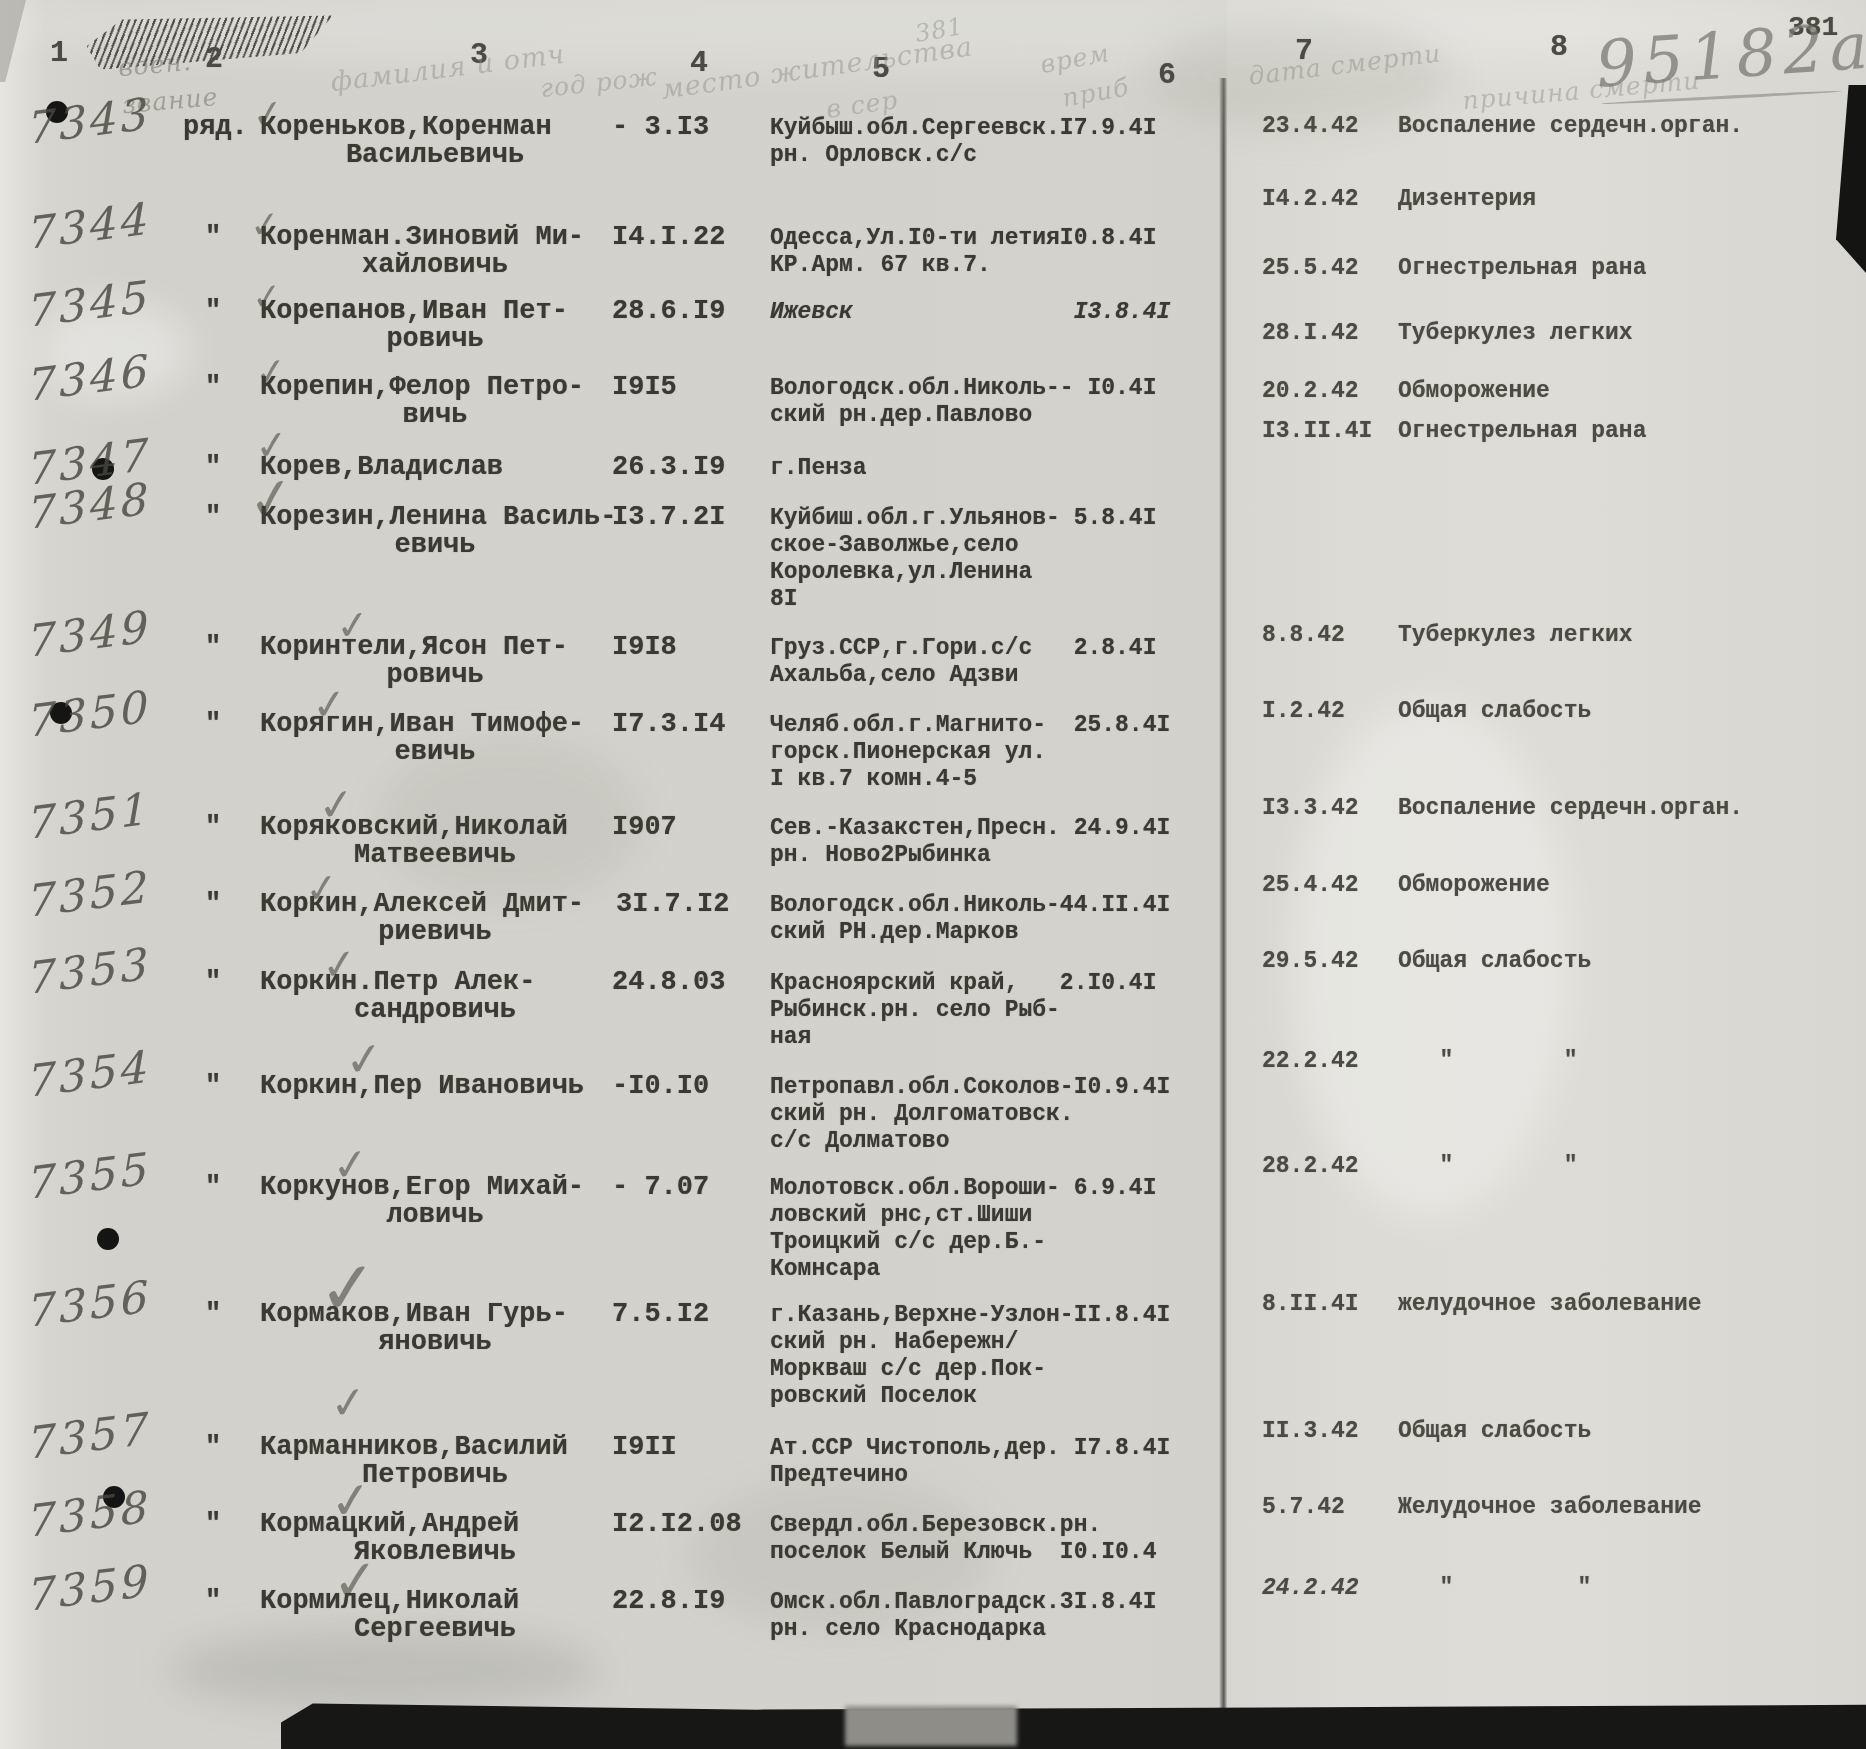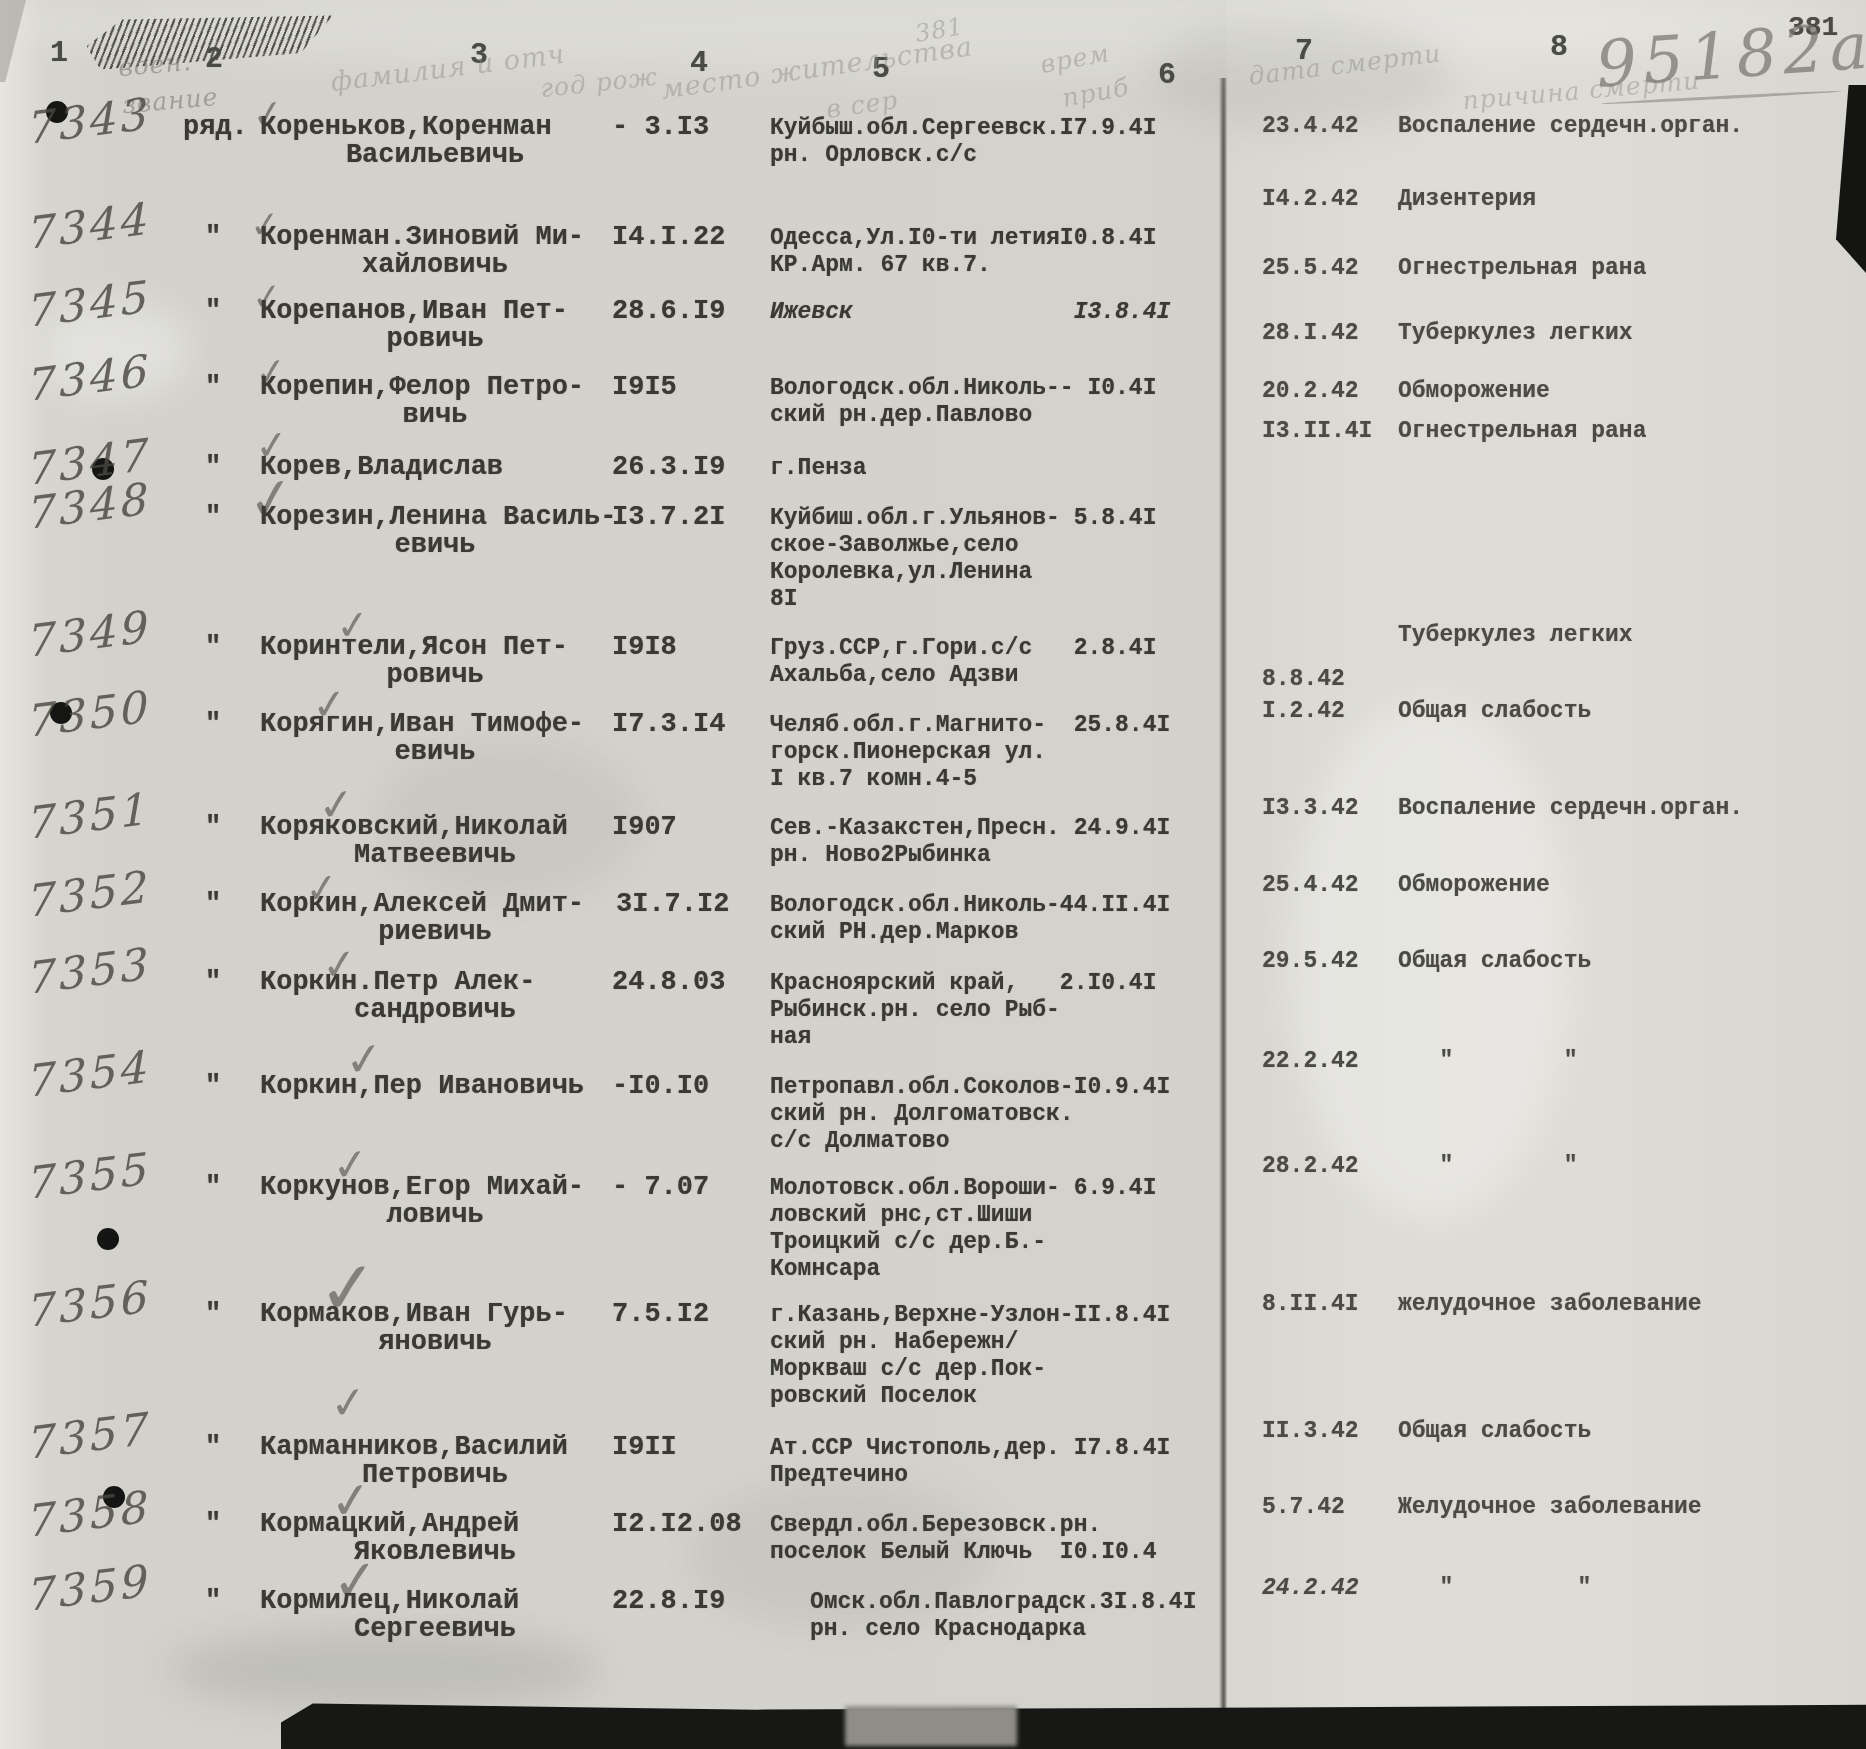--- a/index.html
+++ b/index.html
@@ -180,21 +180,21 @@
       <div class="typed typed-sm typed-right cause-cell" style="left: 1398px; top: -85px;">Огнестрельная рана</div>
     </div>
       <div class="row" style="top: 633px;">
       <div class="hw-num num-cell" style="left: 28px; top: -25px; transform: rotate(-7deg) skewX(-6deg);">7349</div>
       <div class="typed typed-lg rank-cell" style="left: 205px; top: 0px;">"</div>
       <div class="check check-cell" style="left: 336px; top: -28px; font-size: 40px; transform: rotate(-6deg);">✓</div>
       <div class="typed typed-lg name-cell"><div class="nl">Коринтели,Ясон Пет-</div><div class="nl">ровичь</div></div>
       <div class="typed typed-lg birth-cell" style="left: 612px; top: 0px;">I9I8</div>
       <div class="typed typed-sm place-cell" style="left: 770px; top: 2px; width: 445px;">Груз.ССР,г.Гори.с/с   2.8.4I
 Ахальба,село Адзви</div>
-      <div class="typed typed-sm typed-right death-cell" style="left: 1262px; top: -11px; margin-top: 44px;">8.8.42</div>
+      <div class="typed typed-sm typed-right death-cell" style="left: 1262px; top: -11px;">8.8.42</div>
       <div class="typed typed-sm typed-right cause-cell" style="left: 1398px; top: -11px;">Туберкулез легких</div>
     </div>
       <div class="row" style="top: 710px;">
       <div class="hw-num num-cell" style="left: 28px; top: -22px; transform: rotate(-7deg) skewX(-6deg);">7350</div>
       <div class="typed typed-lg rank-cell" style="left: 205px; top: 0px;">"</div>
       <div class="check check-cell" style="left: 312px; top: -26px; font-size: 42px; transform: rotate(-6deg);">✓</div>
       <div class="typed typed-lg name-cell"><div class="nl">Корягин,Иван Тимофе-</div><div class="nl">евичь</div></div>
       <div class="typed typed-lg birth-cell" style="left: 612px; top: 0px;">I7.3.I4</div>
       <div class="typed typed-sm place-cell" style="left: 770px; top: 2px; width: 445px;">Челяб.обл.г.Магнито-  25.8.4I
 горск.Пионерская ул.
@@ -295,20 +295,20 @@
 поселок Белый Ключь  I0.I0.4</div>
       <div class="typed typed-sm typed-right death-cell" style="left: 1262px; top: -16px;">5.7.42</div>
       <div class="typed typed-sm typed-right cause-cell" style="left: 1398px; top: -16px;">Желудочное заболевание</div>
     </div>
       <div class="row" style="top: 1587px;">
       <div class="hw-num num-cell" style="left: 28px; top: -25px; transform: rotate(-7deg) skewX(-6deg);">7359</div>
       <div class="typed typed-lg rank-cell" style="left: 205px; top: 0px;">"</div>
       <div class="check check-cell" style="left: 332px; top: -34px; font-size: 56px; transform: rotate(-4deg);">✓</div>
       <div class="typed typed-lg name-cell"><div class="nl">Кормилец,Николай</div><div class="nl">Сергеевичь</div></div>
       <div class="typed typed-lg birth-cell" style="left: 612px; top: 0px;">22.8.I9</div>
-      <div class="typed typed-sm place-cell" style="left: 770px; top: 2px; width: 445px; margin-left: 40px;">Омск.обл.Павлоградск.3I.8.4I
+      <div class="typed typed-sm place-cell" style="left: 770px; top: 2px; width: 445px;">Омск.обл.Павлоградск.3I.8.4I
 рн. село Краснодарка</div>
       <div class="typed typed-sm typed-right death-cell" style="left: 1262px; top: -12px; font-style: italic;">24.2.42</div>
       <div class="typed typed-sm typed-right cause-cell" style="left: 1398px; top: -12px;">   "         "</div>
     </div>
     </div>
 
 </div>
 
 </body></html>

